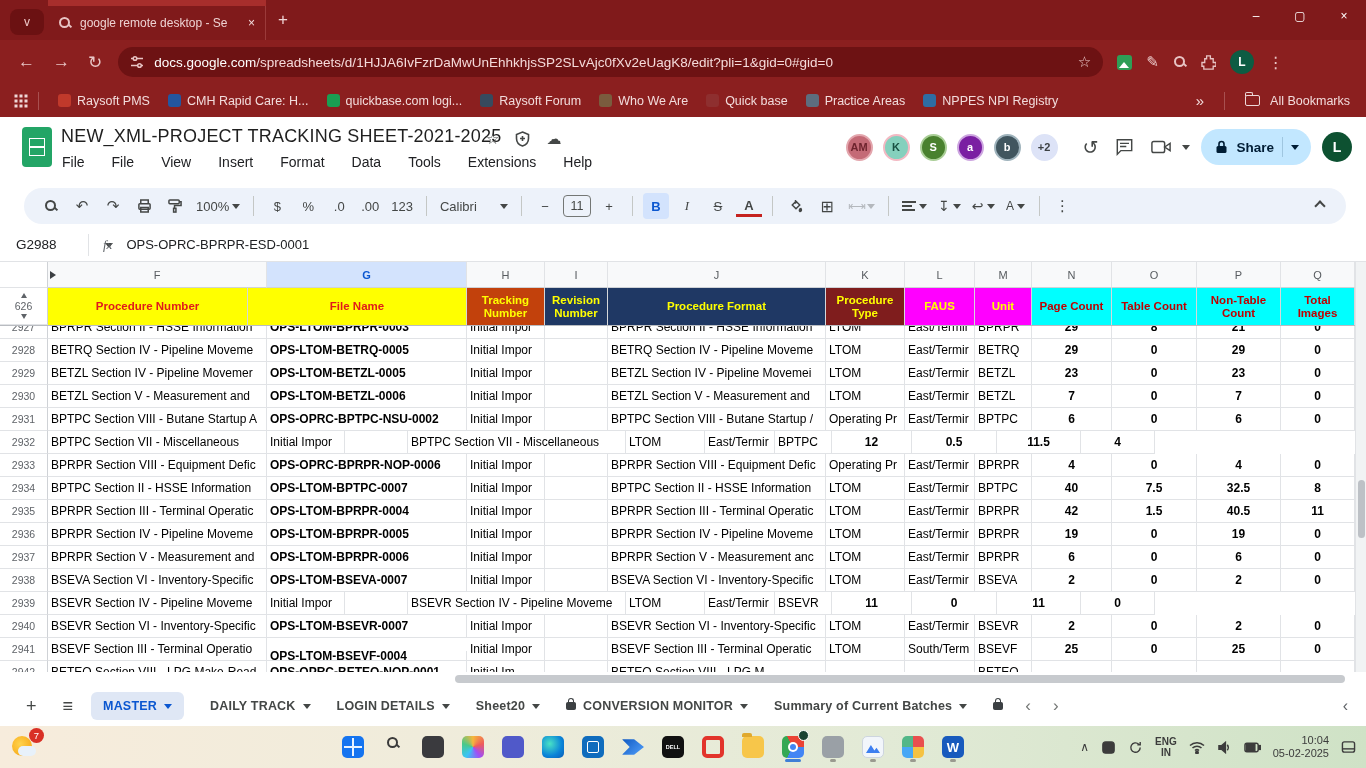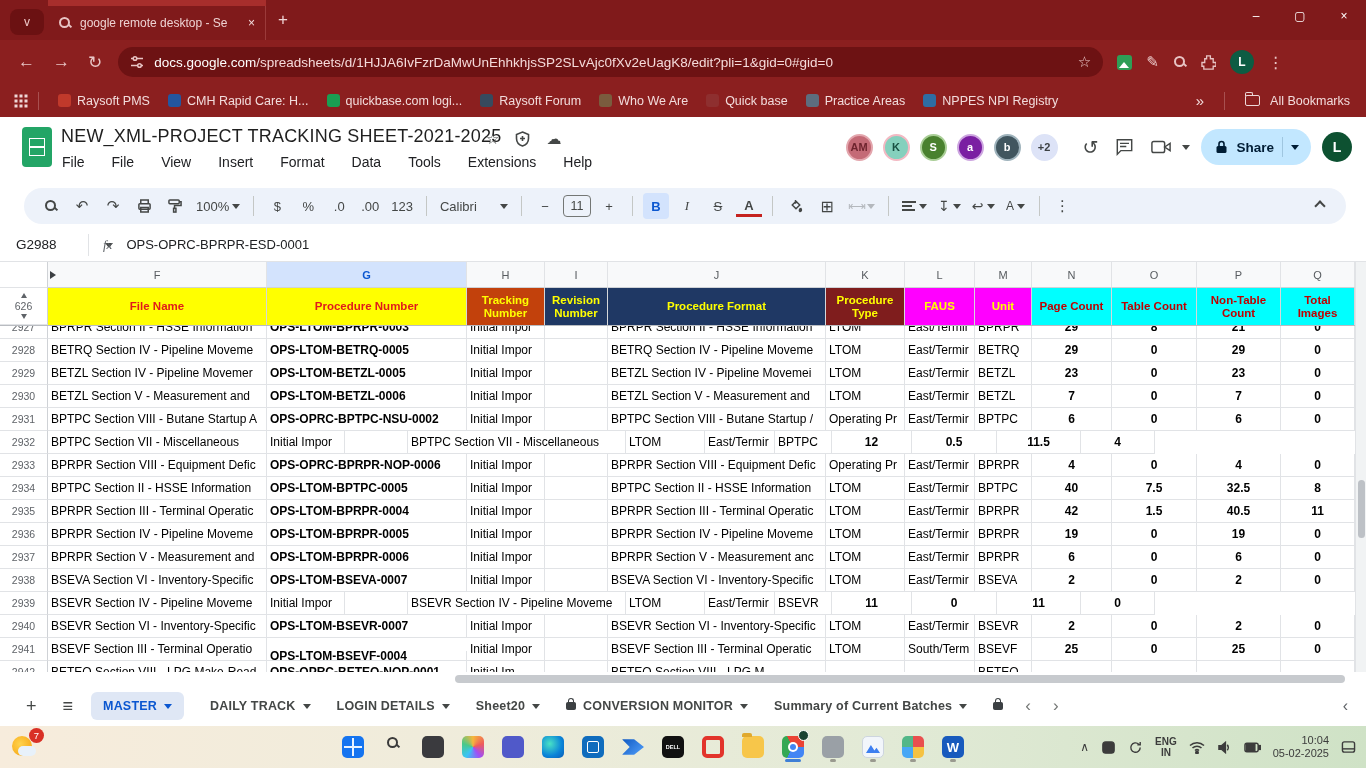--- a/index.html
+++ b/index.html
@@ -457,22 +457,22 @@
       </div>
       <div class="cell" style="width: 84px; flex: 0 0 84px; position: relative;">
         <span>P</span>
       </div>
       <div class="cell" style="width: 74px; flex: 0 0 74px; position: relative;">
         <span>Q</span>
       </div>
     </div>
   <div class="g-row" id="hrow">
       <div class="gut">626<span class="grp-tri up"></span><span class="grp-tri dn"></span></div>
+      <div class="cell" style="width: 200px; flex: 0 0 200px; background: rgb(255, 255, 0); color: rgb(224, 27, 27);">Procedure Number</div>
       <div class="cell" style="width: 219px; flex: 0 0 219px; background: rgb(255, 255, 0); color: rgb(224, 27, 27);">File Name</div>
-      <div class="cell" style="width: 200px; flex: 0 0 200px; background: rgb(255, 255, 0); color: rgb(224, 27, 27);">Procedure Number</div>
       <div class="cell" style="width: 78px; flex: 0 0 78px; background: #c2410c; color: rgb(255, 255, 0);">Tracking Number</div>
       <div class="cell" style="width: 63px; flex: 0 0 63px; background: rgb(31, 56, 100); color: rgb(255, 255, 0);">Revision Number</div>
       <div class="cell" style="width: 218px; flex: 0 0 218px; background: rgb(31, 56, 100); color: rgb(255, 255, 0);">Procedure Format</div>
       <div class="cell" style="width: 79px; flex: 0 0 79px; background: #7f1d1d; color: rgb(255, 255, 0);">Procedure Type</div>
       <div class="cell" style="width: 70px; flex: 0 0 70px; background: rgb(255, 0, 255); color: rgb(255, 255, 0);">FAUS</div>
       <div class="cell" style="width: 57px; flex: 0 0 57px; background: rgb(255, 0, 255); color: rgb(255, 255, 0);">Unit</div>
       <div class="cell" style="width: 80px; flex: 0 0 80px; background: rgb(0, 255, 255); color: rgb(192, 0, 0);">Page Count</div>
       <div class="cell" style="width: 85px; flex: 0 0 85px; background: rgb(0, 255, 255); color: rgb(192, 0, 0);">Table Count</div>
       <div class="cell" style="width: 84px; flex: 0 0 84px; background: rgb(0, 255, 255); color: rgb(192, 0, 0);">Non-Table Count</div>
       <div class="cell" style="width: 74px; flex: 0 0 74px; background: rgb(0, 255, 255); color: rgb(192, 0, 0);">Total Images</div>
@@ -579,21 +579,21 @@
           <div class="cell" style="width: 70px; flex: 0 0 70px;">East/Termir</div>
           <div class="cell" style="width: 57px; flex: 0 0 57px;">BPRPR</div>
           <div class="cell b c" style="width: 80px; flex: 0 0 80px;">4</div>
           <div class="cell b c" style="width: 85px; flex: 0 0 85px;">0</div>
           <div class="cell b c" style="width: 84px; flex: 0 0 84px;">4</div>
           <div class="cell b c" style="width: 74px; flex: 0 0 74px;">0</div>
         </div>
         <div class="g-row d-row">
           <div class="gut">2934</div>
           <div class="cell" style="width: 219px; flex: 0 0 219px;">BPTPC Section II - HSSE Information</div>
-          <div class="cell b" style="width: 200px; flex: 0 0 200px;">OPS-LTOM-BPTPC-0005</div>
+          <div class="cell b" style="width: 200px; flex: 0 0 200px;">OPS-LTOM-BPTPC-0007</div>
           <div class="cell" style="width: 78px; flex: 0 0 78px;">Initial Impor</div>
           <div class="cell" style="width: 63px; flex: 0 0 63px;"></div>
           <div class="cell" style="width: 218px; flex: 0 0 218px;">BPTPC Section II - HSSE Information</div>
           <div class="cell" style="width: 79px; flex: 0 0 79px;">LTOM</div>
           <div class="cell" style="width: 70px; flex: 0 0 70px;">East/Termir</div>
           <div class="cell" style="width: 57px; flex: 0 0 57px;">BPTPC</div>
           <div class="cell b c" style="width: 80px; flex: 0 0 80px;">40</div>
           <div class="cell b c" style="width: 85px; flex: 0 0 85px;">7.5</div>
           <div class="cell b c" style="width: 84px; flex: 0 0 84px;">32.5</div>
           <div class="cell b c" style="width: 74px; flex: 0 0 74px;">8</div>

